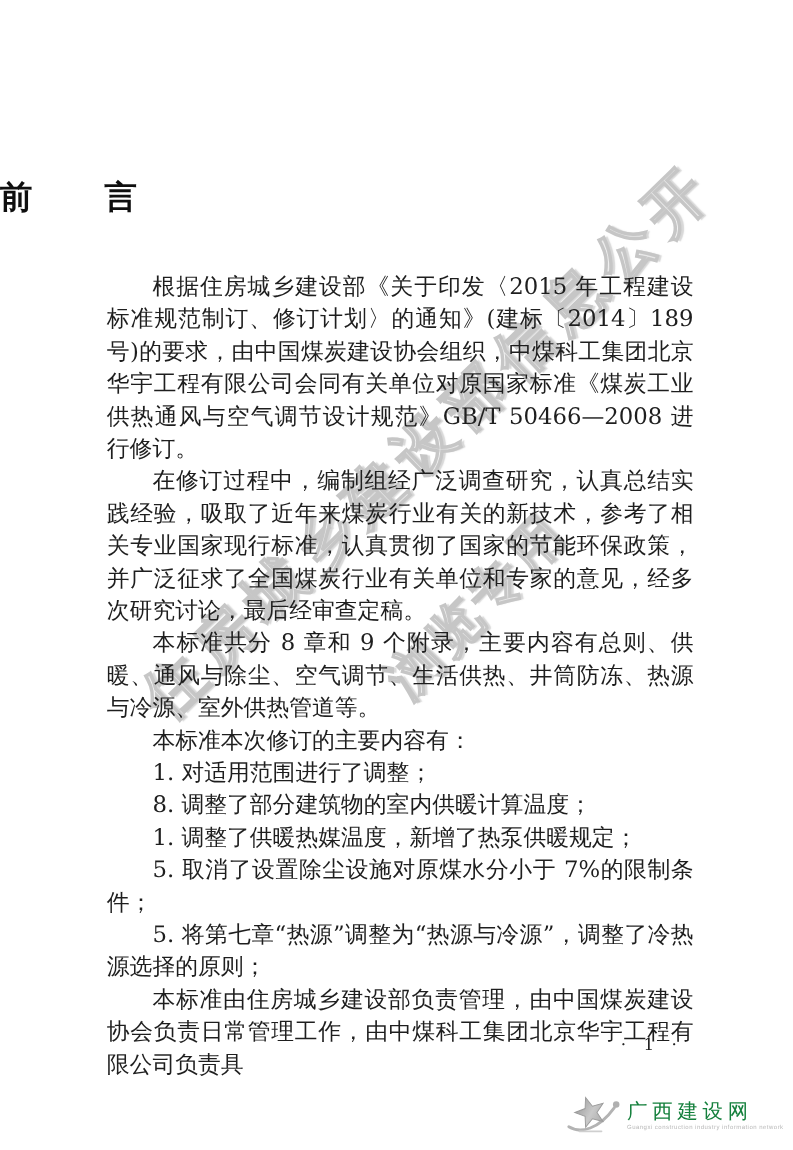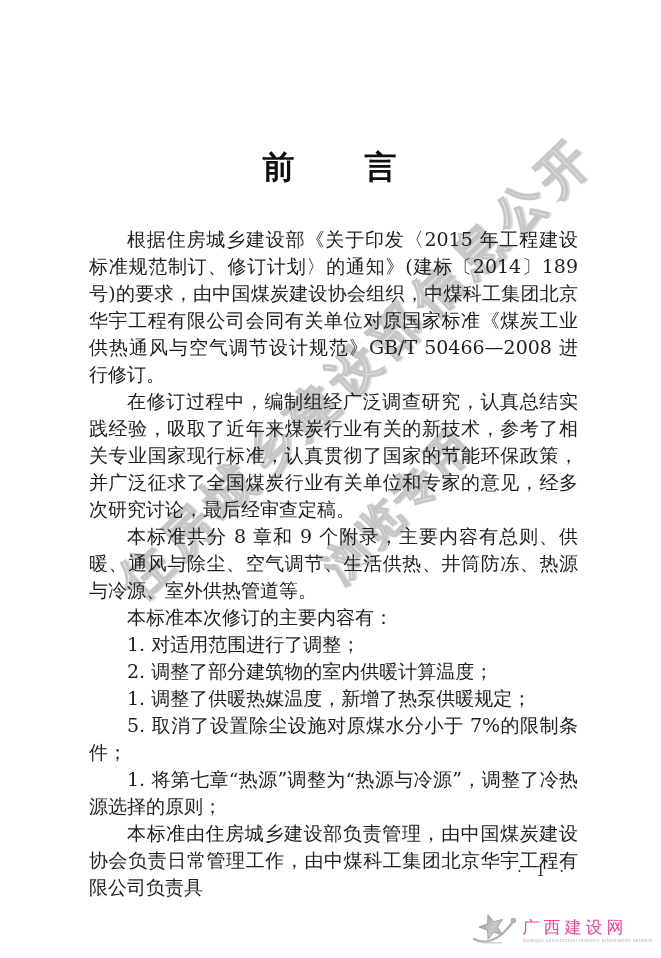--- a/index.html
+++ b/index.html
@@ -15,24 +15,24 @@
     overflow: hidden;
     font-family: "DejaVu Serif", "Liberation Serif", serif;
     color: #1e1e1e;
   }
   .page-title {
     position: absolute;
     top: 146px;
     left: 0;
     width: 100%;
     margin: 0;
-    text-align: center;
+    text-align: left;
     font-family: "Liberation Sans", "DejaVu Sans", sans-serif;
     font-weight: 700;
-    font-size: 32px;
+    font-size: 27px;
     letter-spacing: 2px;
     color: #0f0f0f;
   }
   .preface-body {
     position: absolute;
     left: 89px;
     top: 226px;
     width: 489px;
     font-size: 19px;
     line-height: 27px;
@@ -91,21 +91,21 @@
     gap: 5px;
   }
   .logo-text-block {
     display: flex;
     flex-direction: column;
   }
   .logo-name {
     font-size: 17px;
     line-height: 20px;
     letter-spacing: 4px;
-    color: #ec4899;
+    color: #15803d;
     font-family: "DejaVu Serif", "Liberation Serif", serif;
   }
   .logo-tagline {
     font-size: 5px;
     line-height: 7px;
     letter-spacing: 0.4px;
     color: #b8b8b8;
     font-family: "Liberation Sans", "DejaVu Sans", sans-serif;
   }
 </style>
@@ -118,24 +118,24 @@
   <div class="watermark wm-line2">浏览专用</div>
 
   <h1 class="page-title">前　　言</h1>
 
   <div class="preface-body">
     <p>根据住房城乡建设部《关于印发〈2015 年工程建设标准规范制订、修订计划〉的通知》(建标〔2014〕189 号)的要求，由中国煤炭建设协会组织，中煤科工集团北京华宇工程有限公司会同有关单位对原国家标准《煤炭工业供热通风与空气调节设计规范》GB/T 50466—2008 进行修订。</p>
     <p>在修订过程中，编制组经广泛调查研究，认真总结实践经验，吸取了近年来煤炭行业有关的新技术，参考了相关专业国家现行标准，认真贯彻了国家的节能环保政策，并广泛征求了全国煤炭行业有关单位和专家的意见，经多次研究讨论，最后经审查定稿。</p>
     <p>本标准共分 8 章和 9 个附录，主要内容有总则、供暖、通风与除尘、空气调节、生活供热、井筒防冻、热源与冷源、室外供热管道等。</p>
     <p>本标准本次修订的主要内容有：</p>
     <p>1. 对适用范围进行了调整；</p>
-    <p>2. 调整了部分建筑物的室内供暖计算温度；</p>
+    <p>8. 调整了部分建筑物的室内供暖计算温度；</p>
     <p>1. 调整了供暖热媒温度，新增了热泵供暖规定；</p>
     <p>5. 取消了设置除尘设施对原煤水分小于 7%的限制条件；</p>
-    <p>1. 将第七章“热源”调整为“热源与冷源”，调整了冷热源选择的原则；</p>
+    <p>5. 将第七章“热源”调整为“热源与冷源”，调整了冷热源选择的原则；</p>
     <p>本标准由住房城乡建设部负责管理，由中国煤炭建设协会负责日常管理工作，由中煤科工集团北京华宇工程有限公司负责具</p>
   </div>
 
   <div class="page-number">· 1 ·</div>
 
   <div class="site-logo">
     <span>
       <svg width="46" height="40" viewBox="0 0 46 40">
         <defs>
           <linearGradient id="starGrad" x1="0%" y1="0%" x2="100%" y2="100%">

